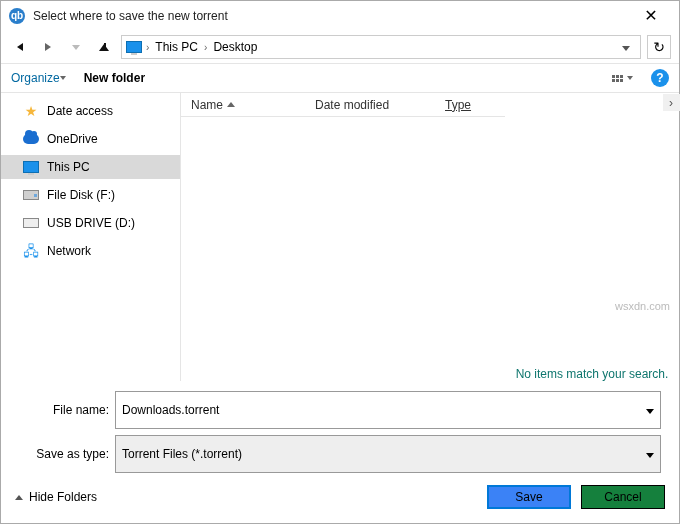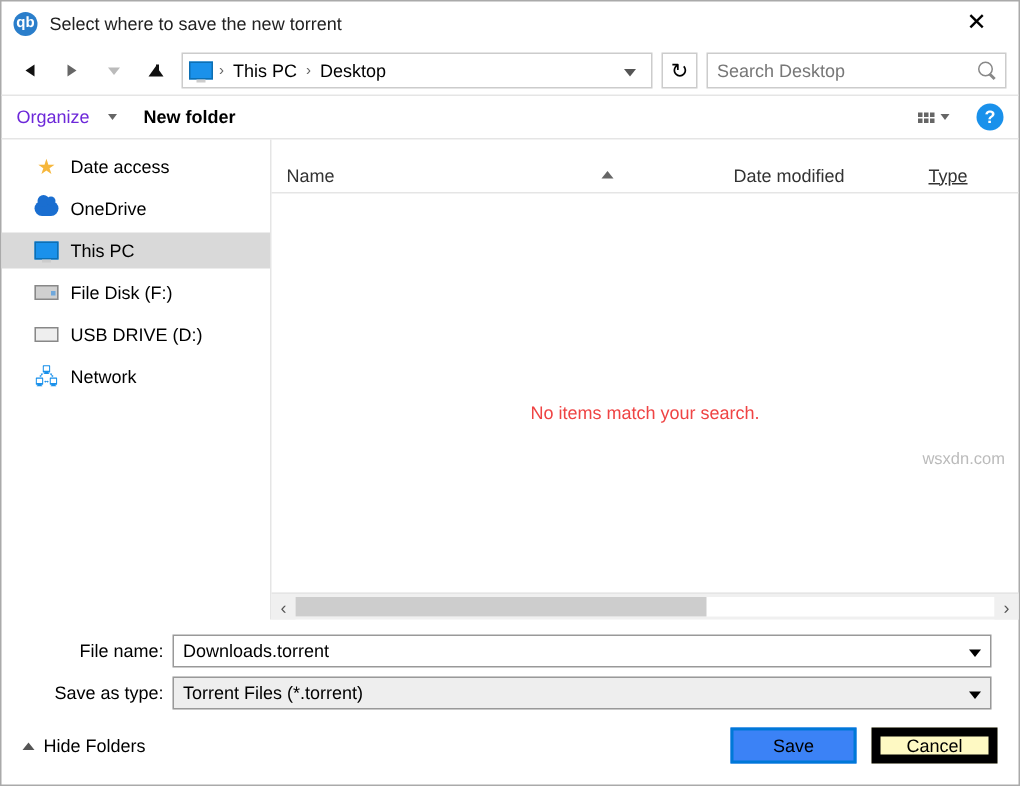--- a/index.html
+++ b/index.html
@@ -21,61 +21,61 @@
   .address { flex: 1; height: 24px; border: 1px solid #ccc; display: flex; align-items: center; padding: 0 4px; gap:4px; }
   .pc-icon { width:16px; height:12px; background:#1a91eb; border:1px solid #0d6fb3; position:relative; }
   .pc-icon::after { content:""; position:absolute; bottom:-3px; left:4px; width:6px; height:2px; background:#ccc;}
   .addr-seg { padding: 0 2px; cursor:pointer; }
   .addr-sep { color:#666; font-size:10px; }
   .addr-drop { margin-left:auto; color:#555; padding:0 6px; cursor:pointer;}
   .refresh-btn { width:24px; height:24px; border:1px solid #ccc; display:inline-flex; align-items:center; justify-content:center; cursor:pointer;}
   .refresh-glyph { font-size:14px; line-height:1;}
   .search { width: 200px; height: 24px; border: 1px solid #ccc; display: flex; align-items: center; padding: 0 6px; color:#777; gap:6px; }
   .toolbar { display:flex; align-items:center; height:30px; border-top:1px solid #e5e5e5; border-bottom:1px solid #e5e5e5; padding:0 10px; gap:18px; }
-  .tool-org { color:#6d28d9; display:flex; align-items:center; gap:12px; cursor:pointer;}
+  .tool-org { color:#0369a1; display:flex; align-items:center; gap:0; cursor:pointer;}
   .tool-new { cursor:pointer;font-weight:bold; }
   .tool-spacer { flex:1; }
   .viewbtn { display:flex; align-items:center; gap:4px; cursor:pointer; color:#444;}
   .help { width:18px; height:18px; border-radius:50%; background:#1a91eb; color:#fff; text-align:center; line-height:18px; font-weight:bold; cursor:pointer;}
   .body { flex:1; display:flex; min-height:0; }
   .sidebar { width:180px; border-right:1px solid #e5e5e5; padding:6px 0; overflow:hidden;}
   .side-item { display:flex; align-items:center; gap:8px; height:24px; padding:0 0 0 22px; cursor:pointer; margin-bottom:4px;}
   .side-item.selected { background:#d9d9d9; }
   .side-icon { width:16px; height:16px; display:inline-flex; align-items:center; justify-content:center;}
   .star { color:#f6b73c; font-size:14px; line-height:1;}
   .cloud { width:16px; height:10px; border-radius:6px; background:#1a6ed0; position:relative;}
   .cloud::before, .cloud::after { content:""; position:absolute; background:#1a6ed0; border-radius:50%;}
   .cloud::before { width:8px; height:8px; top:-4px; left:2px;}
   .cloud::after { width:6px; height:6px; top:-3px; left:8px;}
   .disk { width:16px; height:10px; background:#d0d0d0; border:1px solid #888; position:relative;}
   .disk::after { content:""; position:absolute; right:1px; top:3px; width:3px; height:3px; background:#6fa8dc;}
   .usb { width:16px; height:10px; background:#eee; border:1px solid #888;}
   .net { color:#1a91eb; font-size:14px; line-height:1; }
-  .main { flex:1; display:flex; flex-direction:column; min-width:0;margin-top:12px;}
+  .main { flex:1; display:flex; flex-direction:row; min-width:0;}
   .cols { display:flex; border-bottom:1px solid #e5e5e5; height:24px; align-items:center; color:#333;}
   .cols .col { padding:0 10px; cursor:pointer; display:flex; align-items:center; gap:4px;}
   .cols .c-name { flex:1; }
   .cols .c-date { width:130px;}
   .cols .c-type { width:70px;text-decoration:underline;}
   .sort-car { display:inline-block; width:0; height:0; border-left:4px solid transparent; border-right:4px solid transparent; border-bottom:5px solid #666; margin-left:4px;}
-  .empty { flex:1; display:flex; align-items:center; justify-content:center; color:#ef4444; padding-top:26px;}
+  .empty { flex:1; display:flex; align-items:flex-end; justify-content:center; color:#0f766e; padding-top:26px;}
   .hscroll { height:18px; border-top:1px solid #e5e5e5; position:relative; background:#f0f0f0;}
   .hscroll .track { position:absolute; left:16px; right:16px; top:2px; bottom:2px; background:#fff;}
   .hscroll .thumb { position:absolute; left:16px; top:2px; bottom:2px; width:55%; background:#cdcdcd;}
   .hscroll .arr { position:absolute; top:0; bottom:0; width:16px; display:flex; align-items:center; justify-content:center; background:#f0f0f0; color:#555;}
   .hscroll .arr.l { left:0;} .hscroll .arr.r { right:0;}
   .form { padding:10px 18px 4px 18px; display:grid; grid-template-columns:90px 1fr; row-gap:6px; column-gap:6px; align-items:center;}
   .form label { text-align:right; }
-  .combo { border:1px solid #999; height:22px; display:flex; align-items:center; padding:0 6px; position:relative;text-align:center;}
+  .combo { border:1px solid #999; height:38px; display:flex; align-items:center; padding:0 6px; position:relative;text-align:center;}
   .combo.readonly { background:#eee;}
   .combo .carrot { margin-left:auto; }
   .footer { display:flex; align-items:center; padding:8px 14px 14px 14px; gap:10px;}
   .footer .hidefold { display:flex; align-items:center; gap:6px; cursor:pointer;}
   .footer .spacer { flex:1;}
-  .btn { width:84px; height:24px; border:6px solid #000000; background:#fef9c3; display:inline-flex; align-items:center; justify-content:center; cursor:pointer;}
+  .btn { width:84px; height:24px; border:1px solid #000000; background:#15803d; display:inline-flex; align-items:center; justify-content:center; cursor:pointer;}
   .btn.primary { border:2px solid #0078d7; background:#3b82f6;}
   .mag { position:relative; width:12px; height:12px; }
   .mag::before { content:""; position:absolute; width:8px; height:8px; border:1.5px solid #888; border-radius:50%;}
   .mag::after { content:""; position:absolute; width:5px; height:1.5px; background:#888; transform:rotate(45deg); left:7px; top:9px;}
   .caret-wrap { display:inline-block; width:0; height:0; border-left:4px solid transparent; border-right:4px solid transparent; border-bottom:5px solid #555;}
   .view-glyph { display:inline-grid; grid-template-columns:repeat(3,3px); grid-template-rows:repeat(2,3px); gap:1px;}
   .view-glyph span { background:#666;}
   .caret-down-sm { display:inline-block; width:0; height:0; border-left:3px solid transparent; border-right:3px solid transparent; border-top:4px solid #666;}
   .watermark { position:absolute; right:10px; top:300px; color:#bbb; font-size:11px; pointer-events:none;}
   .wrap { position:relative; }
@@ -112,24 +112,20 @@
       <span class="addr-seg">This PC</span>
       <span class="addr-sep">›</span>
       <span class="addr-seg">Desktop</span>
       <span class="addr-drop"><span class="chev d"></span></span>
     </div>
 
     <div class="refresh-btn">
           <span class="refresh-glyph">↻</span>
         </div>
 
-    <div class="search">
-      <span>Search Desktop</span>
-      <span class="mag" style="margin-left:auto"></span>
-    </div>
   </div>
 
   <div class="toolbar">
     <div class="tool-org">
       <span>Organize</span>
       <span class="caret-down-sm"></span>
     </div>
     <div class="tool-new"><span>New folder</span></div>
     <div class="tool-spacer"></div>
     <div class="viewbtn">

